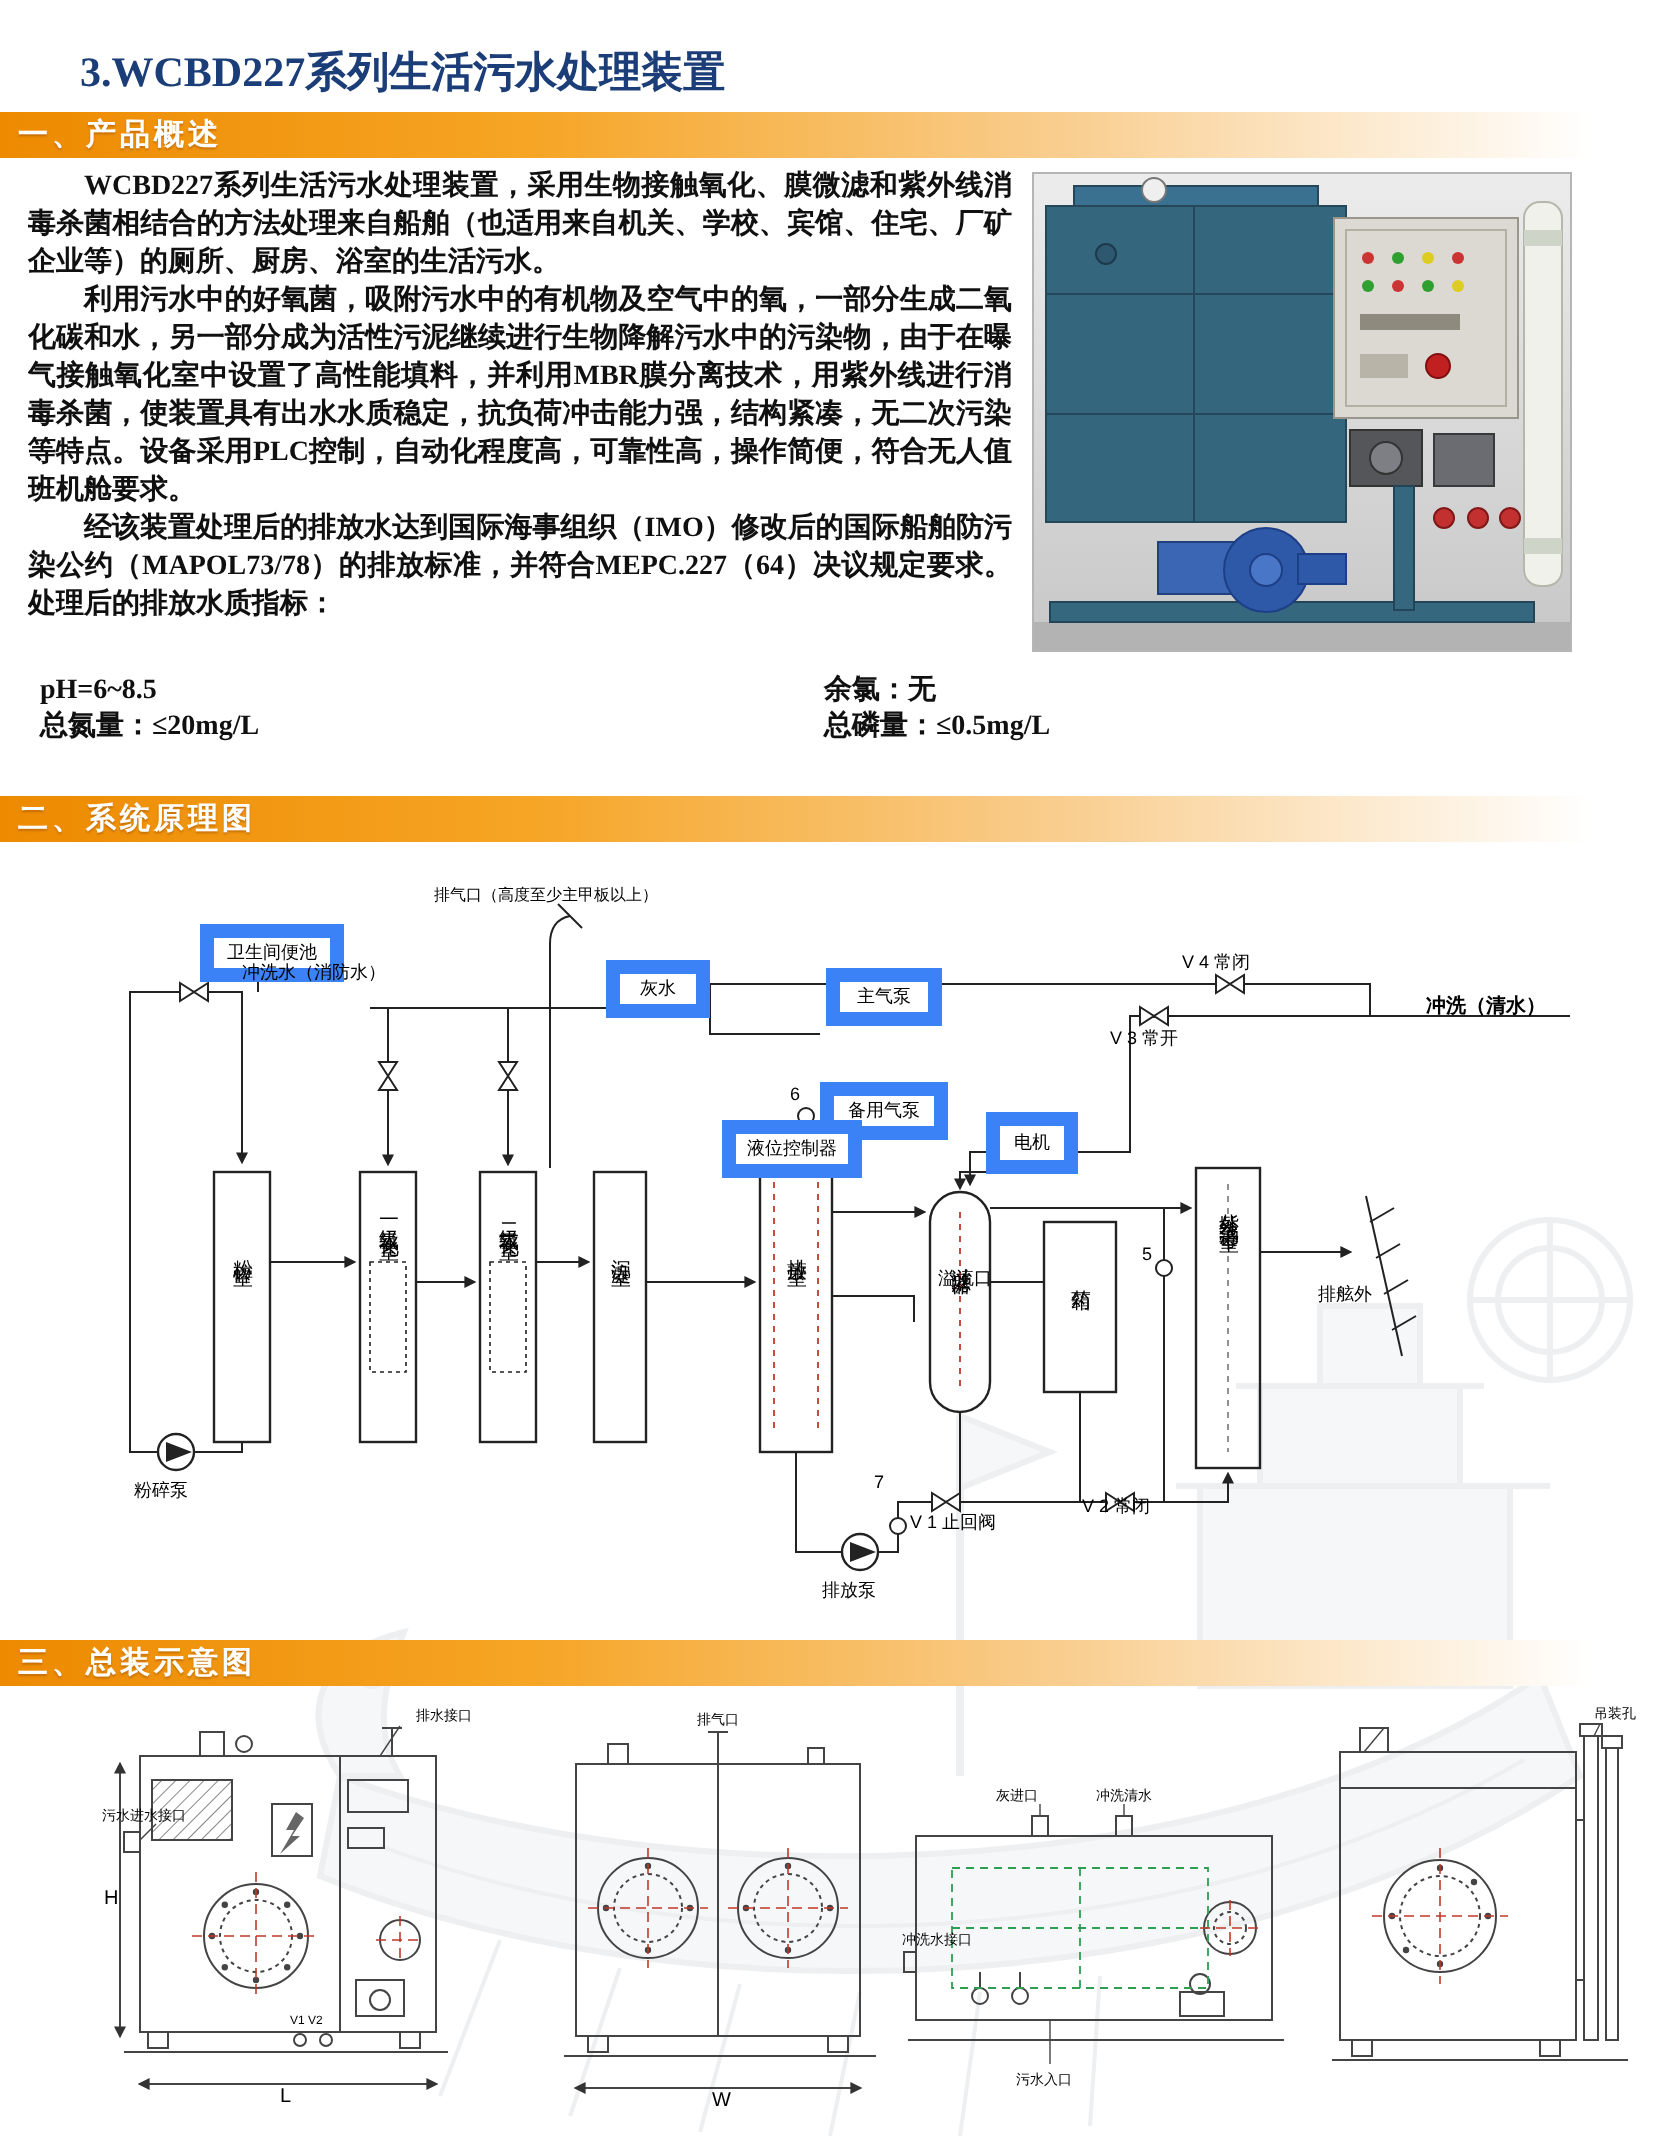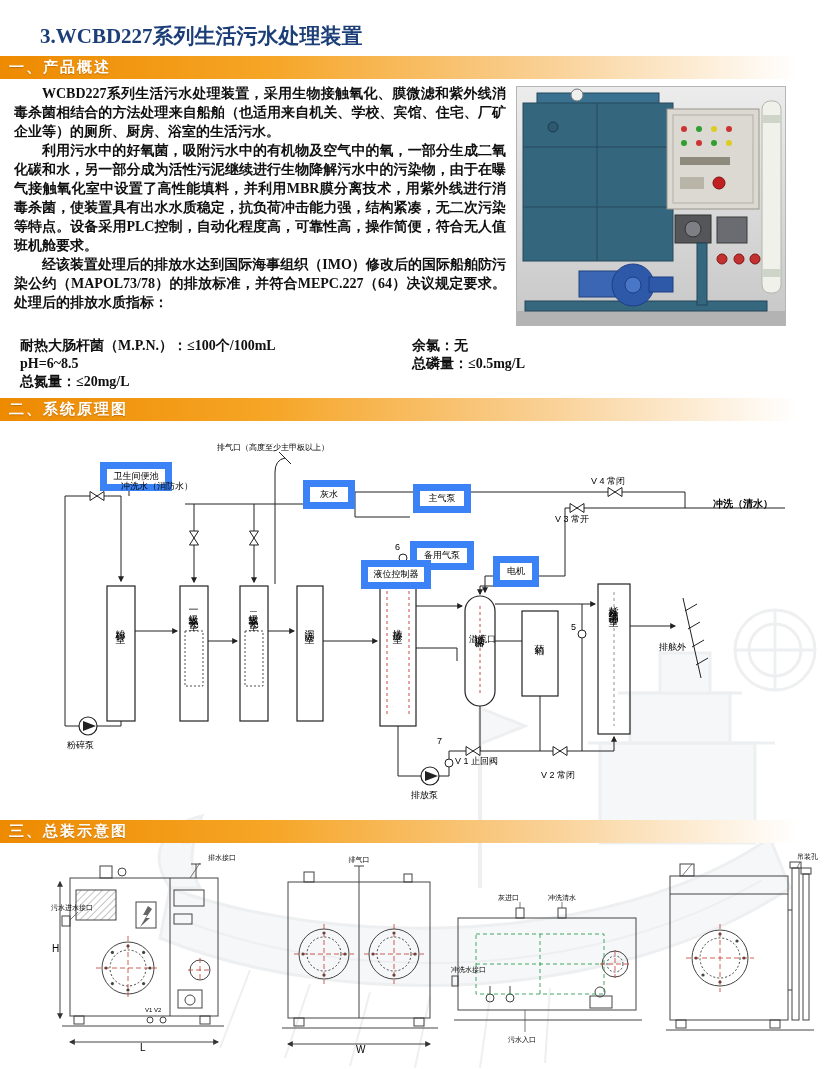--- a/index.html
+++ b/index.html
@@ -141,21 +141,20 @@
           <circle cx="116" cy="198" r="8" fill="#4a76c8" stroke="#1d3f86"></circle>
           <rect x="132" y="190" width="24" height="15" fill="#2e58a8" stroke="#1d3f86"></rect>
         </g>
       </svg>
     </div>
     <p class="para">WCBD227系列生活污水处理装置，采用生物接触氧化、膜微滤和紫外线消毒杀菌相结合的方法处理来自船舶（也适用来自机关、学校、宾馆、住宅、厂矿企业等）的厕所、厨房、浴室的生活污水。</p>
     <p class="para">利用污水中的好氧菌，吸附污水中的有机物及空气中的氧，一部分生成二氧化碳和水，另一部分成为活性污泥继续进行生物降解污水中的污染物，由于在曝气接触氧化室中设置了高性能填料，并利用MBR膜分离技术，用紫外线进行消毒杀菌，使装置具有出水水质稳定，抗负荷冲击能力强，结构紧凑，无二次污染等特点。设备采用PLC控制，自动化程度高，可靠性高，操作简便，符合无人值班机舱要求。</p>
     <p class="para">经该装置处理后的排放水达到国际海事组织（IMO）修改后的国际船舶防污染公约（MAPOL73/78）的排放标准，并符合MEPC.227（64）决议规定要求。处理后的排放水质指标：</p>
     <div class="specs">
       <div class="spec-col left">
-        <div class="spec">耐热大肠杆菌（M.P.N.）：≤100个/100mL</div>
         <div class="spec">pH=6~8.5</div>
         <div class="spec">总氮量：≤20mg/L</div>
       </div>
       <div class="spec-col">
         <div class="spec">余氯：无</div>
         <div class="spec">总磷量：≤0.5mg/L</div>
       </div>
     </div>
   </div>
 
@@ -273,21 +272,21 @@
     <div class="lbl vlbl" style="left:279px; top:195px;">沉淀室</div>
     <div class="lbl vlbl" style="left:367px; top:195px;">排放室</div>
     <div class="lbl" style="left:404px; top:208px;margin-left:40px;">溢流口</div>
     <div class="lbl vlbl" style="left:449px; top:200px;">过滤器</div>
     <div class="lbl vlbl" style="left:509px; top:210px;">药箱</div>
     <div class="lbl vlbl" style="left:583px; top:172px;">紫外线消毒室</div>
     <div class="lbl" style="left:634px; top:216px;">排舷外</div>
     <div class="lbl" style="left:42px; top:314px;">粉碎泵</div>
     <div class="lbl" style="left:386px; top:364px;">排放泵</div>
     <div class="lbl" style="left:430px; top:330px;">V 1 止回阀</div>
-    <div class="lbl" style="left:516px; top:344px;">V 2 常闭</div>
+    <div class="lbl" style="left:516px; top:322px;">V 2 常闭</div>
   </div>
 
   <div class="section-bar" id="bar3">
     <span class="bar-label">三、总装示意图</span>
   </div>
 
   <div class="drawings">
 
     <div class="drawing" id="d1">
       <svg width="190" height="204" viewBox="0 0 190 204">

